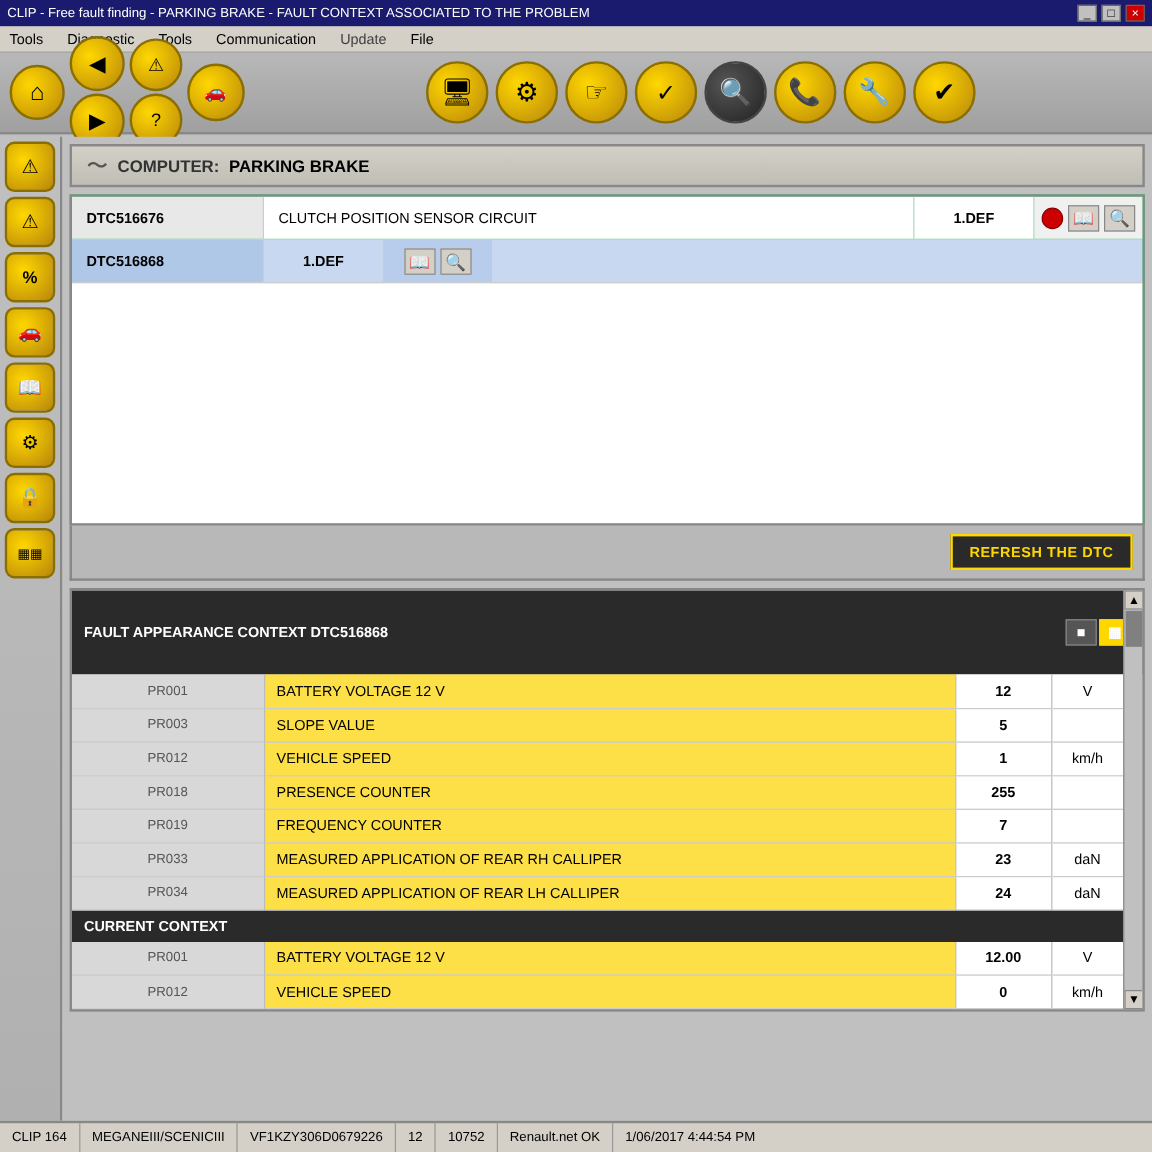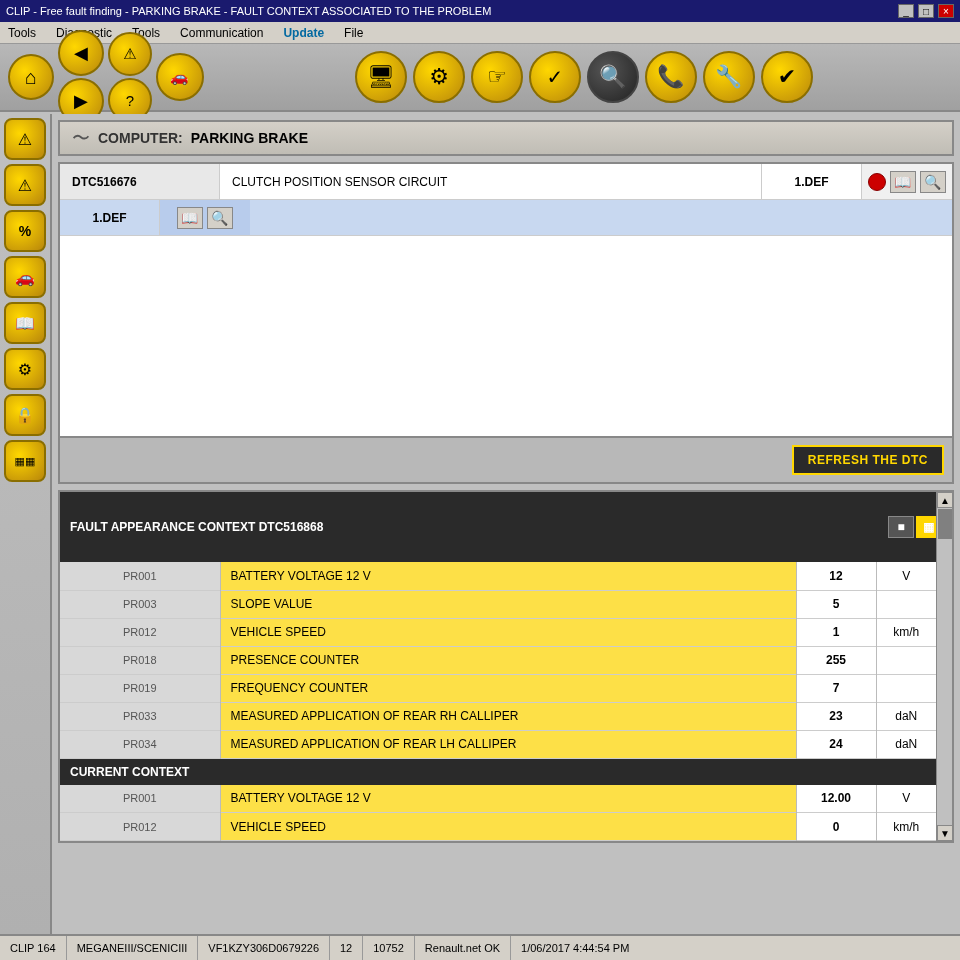--- a/index.html
+++ b/index.html
@@ -33,21 +33,21 @@
       align-items: center;
       padding: 2px 4px;
       height: 22px;
       gap: 12px;
     }
     #menu-bar span {
       font-size: 12px;
       cursor: pointer;
       padding: 1px 4px;
     }
-    #menu-bar .update { color: #0369a1; font-weight: bold; }
+    #menu-bar .update { color: #404040; }
 
     
     #toolbar {
       background: linear-gradient(to bottom, #b8b8b8, #a0a0a0);
       display: flex;
       align-items: center;
       padding: 4px 8px;
       gap: 4px;
       height: 68px;
       border-bottom: 2px solid #888;
@@ -478,20 +478,21 @@
       <div class="dtc-col-desc">CLUTCH POSITION SENSOR CIRCUIT</div>
       <div class="dtc-col-status">1.DEF</div>
       <div class="dtc-col-icons">
         <div class="red-circle"></div>
         <div class="icon-btn">📖</div>
         <div class="icon-btn">🔍</div>
       </div>
     </div>
 
     <div class="dtc-row selected">
+      <div class="dtc-col-code">DTC516868</div>
       <div class="dtc-col-status">1.DEF</div>
       <div class="dtc-col-icons" style="background:#b8ccec;">
         <div class="icon-btn">📖</div>
         <div class="icon-btn">🔍</div>
       </div>
     </div>
 
     <div style="height:200px;background:white;"></div>
   </div>
 

